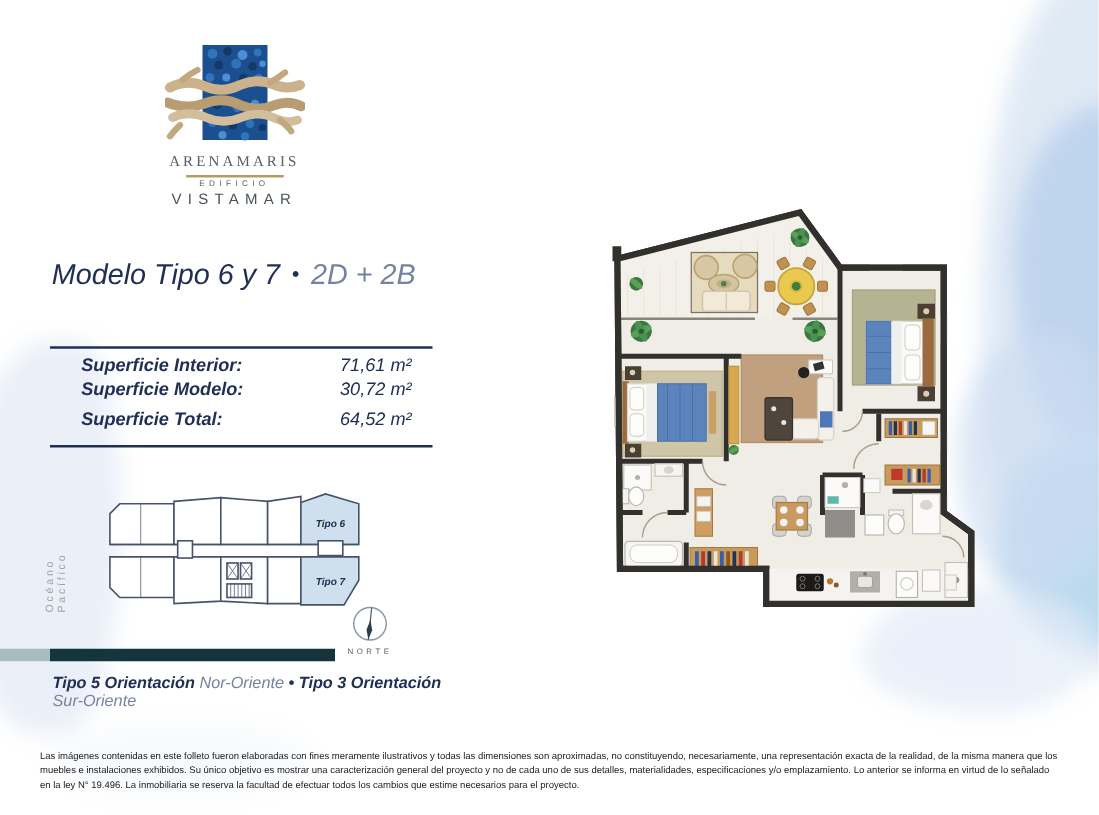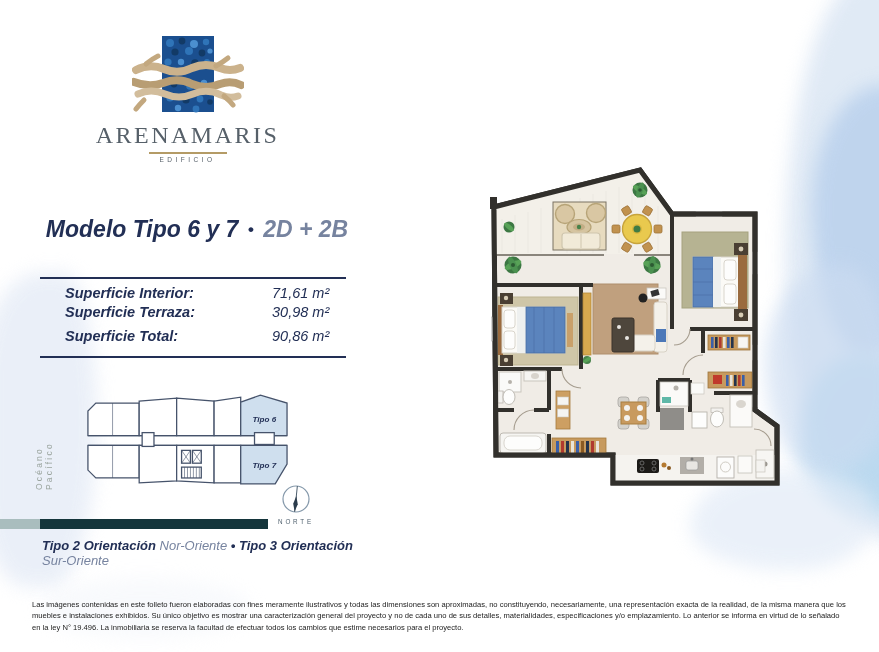--- a/index.html
+++ b/index.html
@@ -4,21 +4,21 @@
 <style>
   html,body{margin:0;padding:0;background:#fff;}
   .page{position:relative;width:879px;height:652px;background:#ffffff;overflow:hidden;
         font-family:"Liberation Sans",sans-serif;}
 
   
   .wc{position:absolute;filter:blur(9px);z-index:0;}
 
   
   .brand{position:absolute;left:60px;top:36px;width:255px;text-align:center;z-index:2;}
-  .brand-name{font-family:"Liberation Serif",serif;font-size:24px;letter-spacing:2.5px;
+  .brand-name{font-family:"Liberation Serif",serif;font-size:12px;letter-spacing:2.5px;
               color:var(--logo-gray,#566069);margin-top:4px;}
   .brand-rule{width:78px;height:2px;background:var(--gold,#b49b66);margin:3px auto 2px auto;}
   .brand-sub1{font-size:6.5px;letter-spacing:3.5px;color:var(--logo-gray,#566069);}
   .brand-sub2{font-size:12px;letter-spacing:5px;color:#49535c;margin-top:1px;}
 
   
   .title{position:absolute;left:7px;top:206px;width:360px;text-align:center;z-index:2;
          font-style:italic;font-size:23px;color:var(--navy,#222f55);}
   .title .suffix{color:var(--slate,#76839f);}
   .title .bullet{font-size:17px;vertical-align:2px;padding:0 3px;}
@@ -102,40 +102,41 @@
       <g fill="none" stroke-linecap="round">
         <path d="M4 34 q14 -7 28 -1 q14 6 28 -1 q14 -6 28 0 q10 4 20 0" stroke="#cbb28c" stroke-width="8"></path>
         <path d="M2 46 q15 6 29 1 q15 -6 29 1 q14 6 28 0 q11 -4 21 1" stroke="#b89d73" stroke-width="8"></path>
         <path d="M6 58 q13 -6 27 0 q14 6 28 0 q14 -6 28 1 q9 4 17 1" stroke="#d2bd9c" stroke-width="7"></path>
         <path d="M14 28 q6 -5 12 -8 M84 30 q7 -4 12 -8 M12 64 q-5 5 -8 9 M92 60 q6 5 9 9" stroke="#c3a87f" stroke-width="5"></path>
       </g>
     </svg>
     <div class="brand-name">ARENAMARIS</div>
     <div class="brand-rule"></div>
     <div class="brand-sub1">EDIFICIO</div>
+    <div class="brand-sub2">VISTAMAR</div>
   </header>
 
-  <h1 class="title" style="margin:10px;font-weight:bold;">
+  <h1 class="title" style="margin:0;font-weight:normal;">
     <span>Modelo Tipo 6 y 7</span>
     <span class="bullet">•</span>
     <span class="suffix">2D + 2B</span>
   </h1>
 
   <div class="rule" style="top:277px;"></div>
   <div class="arow" style="top:285px;text-align:right;">
     <span class="alabel">Superficie Interior:</span>
     <span class="avalue">71,61 m²</span>
   </div>
   <div class="arow" style="top:304px;">
-    <span class="alabel">Superficie Terraza:</span>
-    <span class="avalue">30,98 m²</span>
+    <span class="alabel">Superficie Modelo:</span>
+    <span class="avalue">30,72 m²</span>
   </div>
   <div class="arow" style="top:328px;text-align:right;">
     <span class="alabel">Superficie Total:</span>
-    <span class="avalue">90,86 m²</span>
+    <span class="avalue">64,52 m²</span>
   </div>
   <div class="rule" style="top:356px;"></div>
 
   <div class="ocean">Océano Pacífico</div>
 
   <svg class="kplan" width="207" height="99" viewBox="0 0 210 100">
     <path class="kp-unit" d="M13 11 L57 11 L57 44 L5 44 L5 19 Z"></path>
     <path class="kp-unit" d="M5 54 L57 54 L57 87 L13 87 L5 79 Z"></path>
     <path class="kp-unit" d="M57 9 L95 6 L95 44 L57 44 Z"></path>
     <path class="kp-unit" d="M95 6 L133 9 L133 44 L95 44 Z"></path>
@@ -168,21 +169,21 @@
       <line x1="17" y1="3" x2="17" y2="29" stroke="#4e5f6e" stroke-width="1"></line>
       <polygon points="17,13 19.3,21 17,28.5 14.7,21" fill="#2c3c4c"></polygon>
     </g>
   </svg>
   <div class="compass-label">NORTE</div>
 
   <div class="bar-light"></div>
   <div class="bar-dark"></div>
 
   <p class="orientation" style="margin:0;">
-    <b>Tipo 2 Orientación</b>
+    <b>Tipo 5 Orientación</b>
     <span class="val">Nor-Oriente</span>
     <b>•</b>
     <b>Tipo 3 Orientación</b>
     <span class="val">Sur-Oriente</span>
   </p>
 
   <svg class="plan" width="306" height="332" viewBox="0 0 306 332">
 
     <path d="M8 50 L154 13 L186 57 L269 57 L269 253 L291 269 L291 326 L127 326 L127 298 L10 298 Z" fill="#f0ece6" stroke="#32302c" stroke-width="5" stroke-linejoin="miter"></path>
     <rect x="4" y="40" width="7" height="12" fill="#32302c"></rect>

